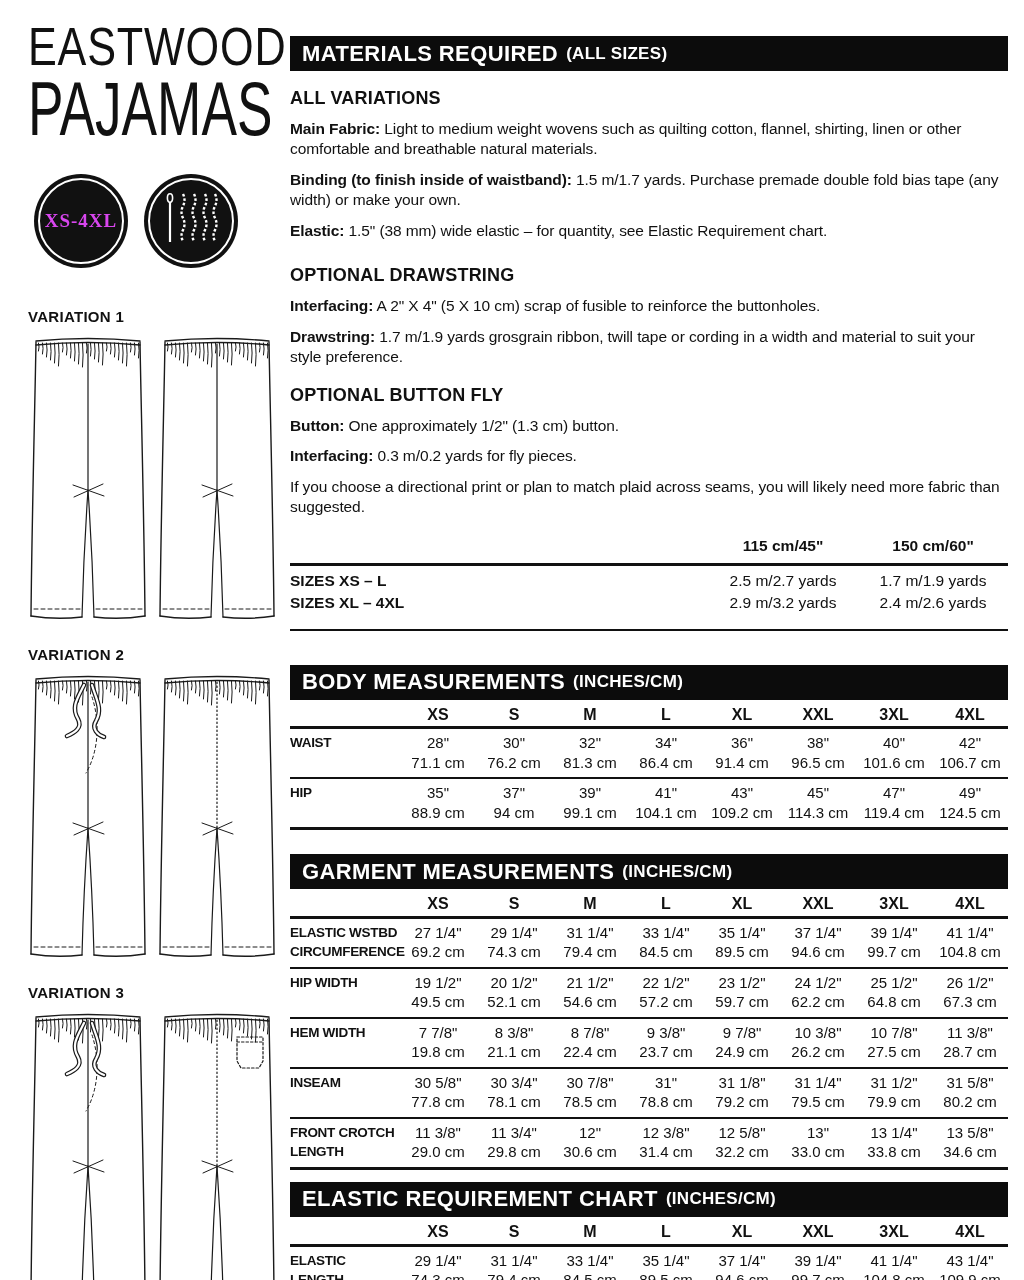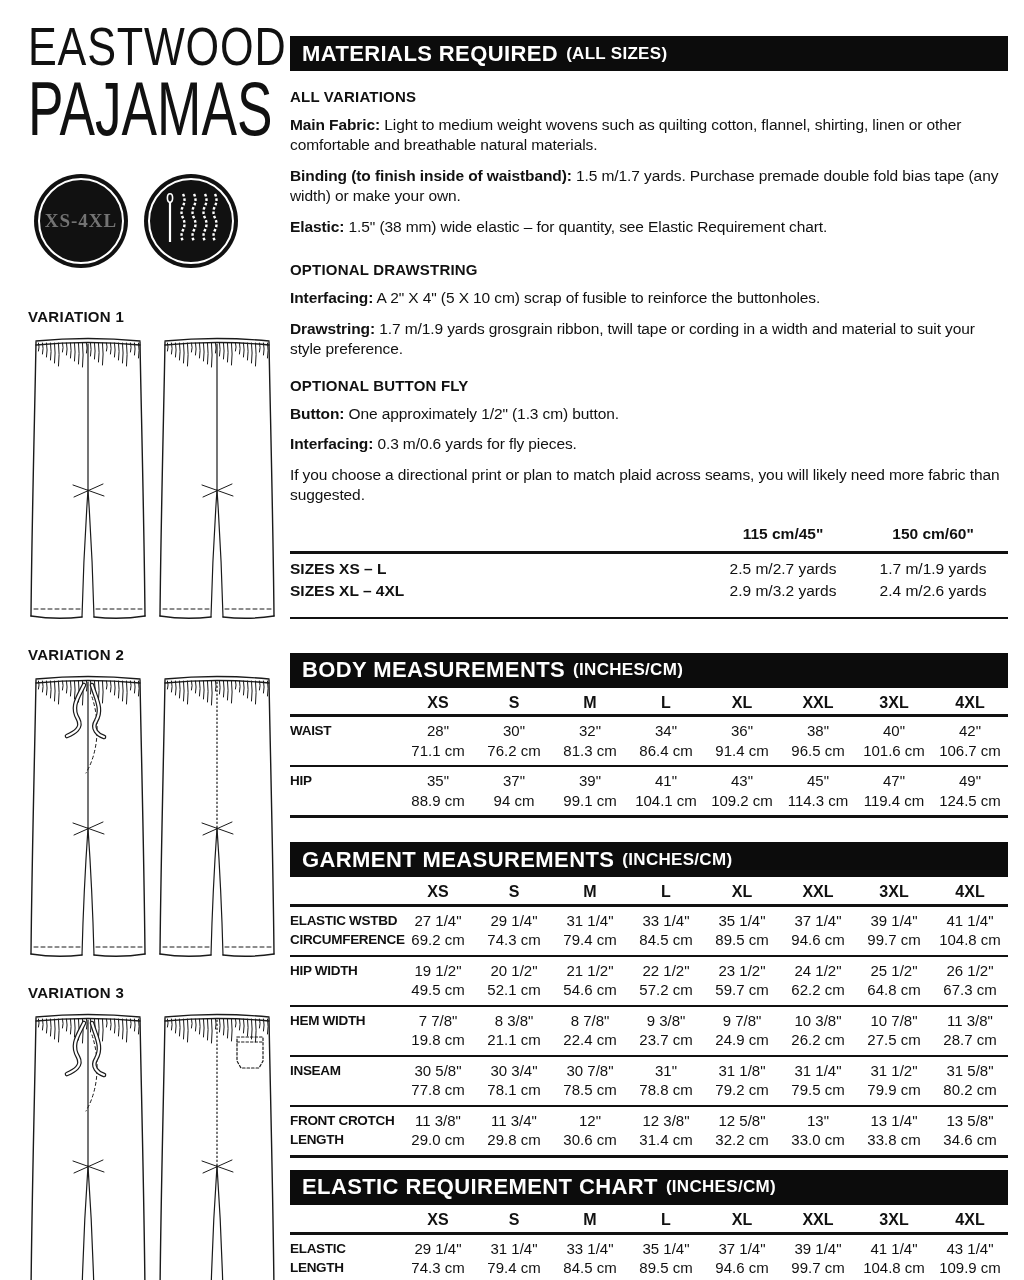--- a/index.html
+++ b/index.html
@@ -10,31 +10,31 @@
   }
   
   .left-col{position:absolute;left:28px;top:22px;width:254px;}
   .brand-line{transform-origin:left top;white-space:nowrap;line-height:0.92;}
   .brand-1{font-size:54px;transform:scaleX(0.80);letter-spacing:1px;}
   .brand-2{font-size:76px;transform:scaleX(0.70);letter-spacing:0px;margin-top:2px;}
   .badges{display:flex;gap:16px;margin:30px 0 0 6px;}
   .badge{position:relative;width:94px;height:94px;border-radius:50%;background:#111;
     display:flex;align-items:center;justify-content:center;}
   .badge::after{content:"";position:absolute;inset:4px;border:2.5px solid #fff;border-radius:50%;}
-  .badge-text{color:#737373;font-family:"Liberation Serif",serif;font-size:19px;font-weight:bold;letter-spacing:1px;}
+  .badge-text{color:#d946ef;font-family:"Liberation Serif",serif;font-size:19px;font-weight:bold;letter-spacing:1px;}
   .variation-label{font-weight:bold;font-size:15px;letter-spacing:.3px;}
   .v1{margin-top:40px;} .v2{margin-top:16px;} .v3{margin-top:16px;}
   .pants-pair{display:flex;gap:8px;margin-top:8px;}
   
   .right-col{position:absolute;left:290px;top:36px;width:718px;}
   .bar{background:#0c0c0c;color:#fff;height:35px;display:flex;align-items:baseline;
     padding:0 10px 0 12px;box-sizing:border-box;align-items:center;}
   .bar-title{font-size:22px;font-weight:bold;letter-spacing:.4px;}
   .bar-suffix{font-size:17px;font-weight:bold;margin-left:8px;letter-spacing:.3px;}
-  .subhead{font-size:15px;font-weight:bold;margin:17px 0 2px;letter-spacing:.2px;}
+  .subhead{font-size:18px;font-weight:bold;margin:17px 0 2px;letter-spacing:.2px;}
   .para{font-size:15.5px;line-height:1.32;margin:10px 0;letter-spacing:-.1px;}
   .para b{letter-spacing:-.1px;}
   
   .ftable{margin-top:18px;font-size:15.5px;}
   .ft-row{display:flex;}
   .ft-head{font-weight:bold;padding-bottom:6px;}
   .ft-label{flex:1;font-weight:bold;line-height:1.4;}
   .ft-c{width:150px;text-align:center;line-height:1.4;}
   .ft-body{border-top:3px solid #111;border-bottom:2px solid #111;padding:4px 0 15px;}
   
@@ -366,21 +366,21 @@
   <p class="para"><b>Main Fabric:</b><span> Light to medium weight wovens such as quilting cotton, flannel, shirting, linen or other comfortable and breathable natural materials.</span></p>
   <p class="para"><b>Binding (to finish inside of waistband):</b><span> 1.5 m/1.7 yards. Purchase premade double fold bias tape (any width) or make your own.</span></p>
   <p class="para"><b>Elastic:</b><span> 1.5" (38 mm) wide elastic – for quantity, see Elastic Requirement chart.</span></p>
 
   <div class="subhead" style="margin-top:24px">OPTIONAL DRAWSTRING</div>
   <p class="para"><b>Interfacing:</b><span> A 2" X 4" (5 X 10 cm) scrap of fusible to reinforce the buttonholes.</span></p>
   <p class="para"><b>Drawstring:</b><span> 1.7 m/1.9 yards grosgrain ribbon, twill tape or cording in a width and material to suit your style preference.</span></p>
 
   <div class="subhead" style="">OPTIONAL BUTTON FLY</div>
   <p class="para"><b>Button:</b><span> One approximately 1/2" (1.3 cm) button.</span></p>
-  <p class="para"><b>Interfacing:</b><span> 0.3 m/0.6 yards for fly pieces.</span></p>
+  <p class="para"><b>Interfacing:</b><span> 0.3 m/0.2 yards for fly pieces.</span></p>
   <p class="para">If you choose a directional print or plan to match plaid across seams, you will likely need more fabric than suggested.</p>
 
   <div class="ftable">
     <div class="ft-row ft-head">
       <div class="ft-label"></div>
       <div class="ft-c">115 cm/45"</div>
       <div class="ft-c">150 cm/60"</div>
     </div>
     <div class="ft-body">
       <div class="ft-row">

